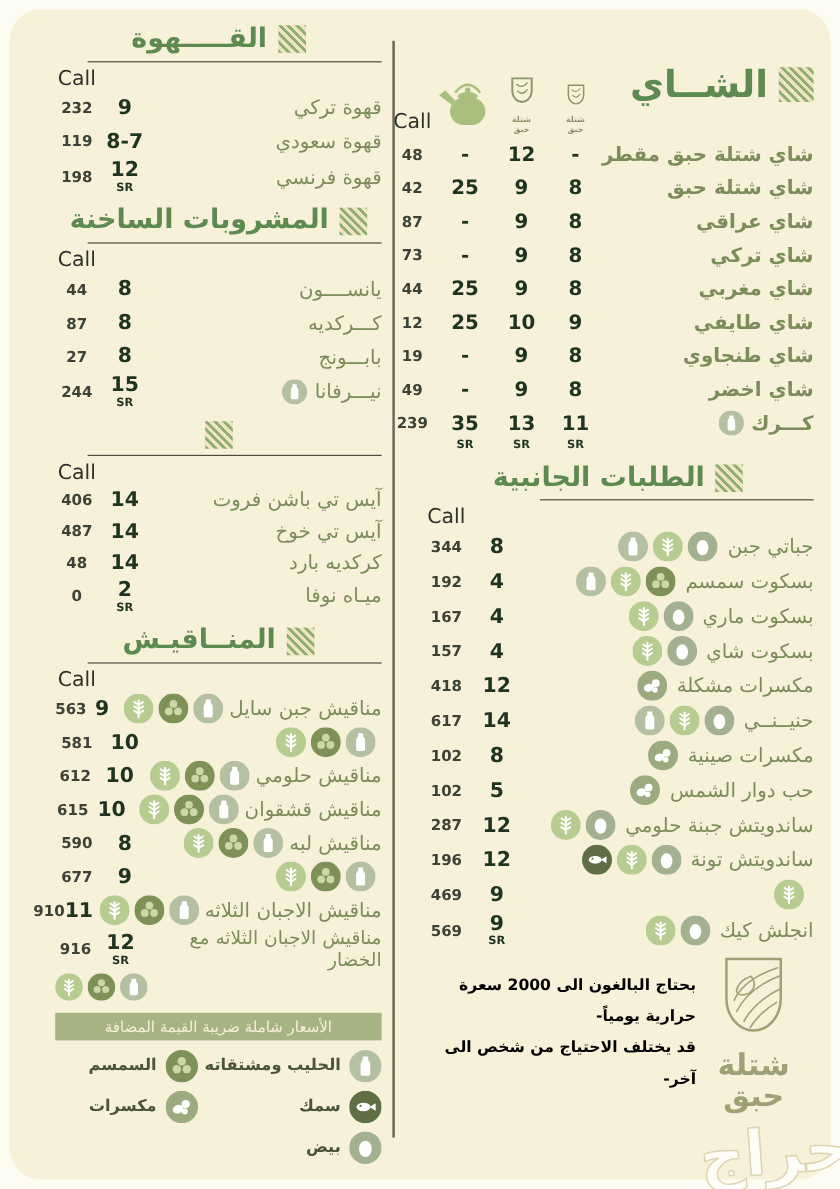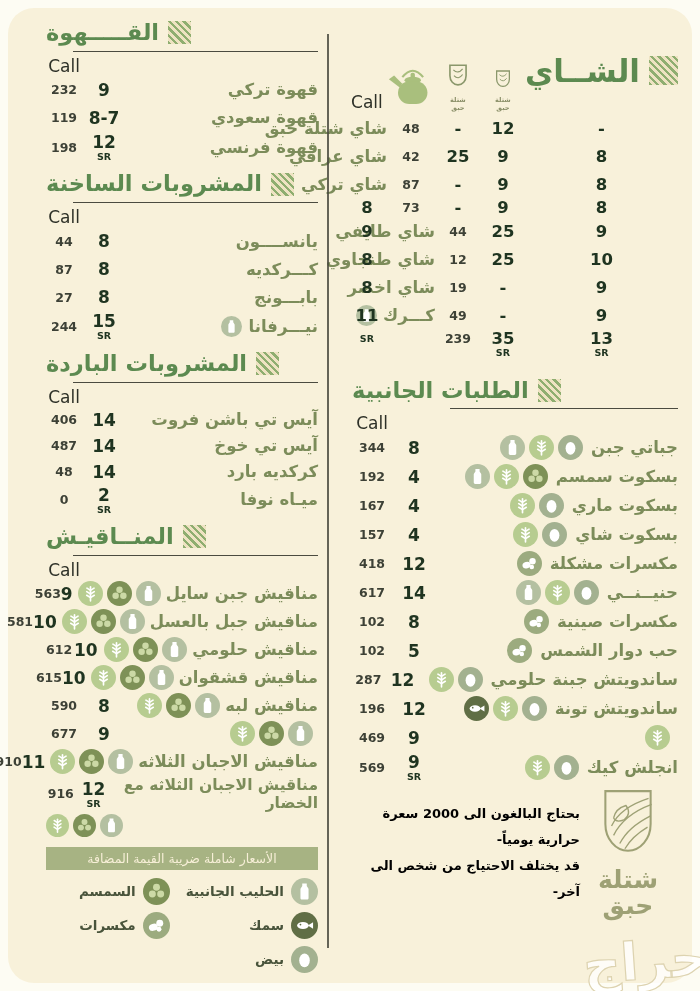--- a/index.html
+++ b/index.html
@@ -10,33 +10,33 @@
   *{box-sizing:border-box;}
   body{margin:0;width:700px;height:991px;background:var(--page-bg);
        font-family:"DejaVu Sans",sans-serif;direction:rtl;position:relative;overflow:hidden;}
   .card{position:absolute;left:8px;top:8px;width:684px;height:975px;background:var(--card-bg);border-radius:26px;}
   .divider{position:absolute;left:327px;top:34px;height:914px;width:2px;background:var(--rule);opacity:.85;}
   .cols{display:flex;height:100%;}
   .col-right{width:354px;padding:14px 14px 0 14px;}
   .col-left{width:330px;padding:12px 20px 0 38px;}
 
   
-  .sec-head{display:flex;align-items:center;gap:9px;justify-content:flex-end;}
+  .sec-head{display:flex;align-items:center;gap:9px;justify-content:center;}
   .sec-title{font-weight:bold;color:var(--head-green);font-size:22.5px;line-height:1.15;}
   .hatch{width:23px;height:23px;flex:0 0 auto;
      background:repeating-linear-gradient(45deg,#8fae70 0 2.4px,#eee3c2 2.4px 5.2px);}
   .hatch.big{width:29px;height:29px;}
   .rule{border-bottom:1.6px solid var(--rule);margin:5px 0 4px;margin-left:auto;width:90%;}
   .call-lbl{font-size:17px;color:#2e3128;font-weight:400;}
 
   
   .call-row{display:flex;} .call-row .grow{flex:1;}
   .call-row .call-lbl{width:40px;text-align:center;}
   .mrow{display:flex;align-items:center;min-height:28px;}
-  .mname{font-size:16.5px;font-weight:bold;color:var(--olive);white-space:nowrap;}
+  .mname{font-size:16.5px;font-weight:normal;color:var(--olive);white-space:nowrap;}
   .grow{flex:1;}
   .mprice{width:44px;text-align:center;font-size:17px;font-weight:bold;color:var(--dark);}
   .mcall{width:36px;text-align:center;font-size:12.5px;font-weight:600;color:var(--call);}
   .pcell{width:44px;display:flex;flex-direction:column;align-items:center;}
   .pcell .mprice{width:auto;}
   .sr{font-size:9.5px;font-weight:bold;color:var(--dark);line-height:1.1;}
 
   
   .alg-wrap{display:flex;direction:ltr;gap:4px;align-items:center;margin:0 8px;}
   .alg{width:25px;height:25px;display:inline-block;}
@@ -125,20 +125,21 @@
                   <path d="M20 17 Q32 2 44 17" fill="none" stroke="#a9bf7d" stroke-width="2.4"></path>
                   <rect x="29.5" y="12" width="5" height="6" rx="2"></rect>
                   <ellipse cx="32" cy="20.5" rx="9.5" ry="4"></ellipse>
                   <rect x="15" y="22" width="34" height="26" rx="13"></rect>
                   <path d="M17 29 L4.5 19.5 L10.5 15 L20 24.5 z"></path>
                 </g>
               </svg></span>
         </div>
         <div class="colh call-lbl">Call</div>
 
+        <div class="tname">شاي شتلة حبق مقطر</div>
         <div class="tnum">-</div>
         <div class="tnum">12</div>
         <div class="tnum">-</div>
         <div class="tcall">48</div>
 
         <div class="tname">شاي شتلة حبق</div>
         <div class="tnum">8</div>
         <div class="tnum">9</div>
         <div class="tnum">25</div>
         <div class="tcall">42</div>
@@ -148,20 +149,21 @@
         <div class="tnum">9</div>
         <div class="tnum">-</div>
         <div class="tcall">87</div>
 
         <div class="tname">شاي تركي</div>
         <div class="tnum">8</div>
         <div class="tnum">9</div>
         <div class="tnum">-</div>
         <div class="tcall">73</div>
 
+        <div class="tname">شاي مغربي</div>
         <div class="tnum">8</div>
         <div class="tnum">9</div>
         <div class="tnum">25</div>
         <div class="tcall">44</div>
 
         <div class="tname">شاي طايفي</div>
         <div class="tnum">9</div>
         <div class="tnum">10</div>
         <div class="tnum">25</div>
         <div class="tcall">12</div>
@@ -194,21 +196,21 @@
         <div class="tnum">35</div>
         <div class="tcall">239</div>
 
         <div></div>
         <div class="tsr">SR</div>
         <div class="tsr">SR</div>
         <div class="tsr">SR</div>
         <div></div>
       </div>
 
-      <div style="margin-top:20px;">
+      <div style="margin-top:10px;">
         <div class="sec-head">
           <span class="hatch"></span>
           <span class="sec-title">الطلبات الجانبية</span>
         </div>
         <div class="rule" style="width:70%;"></div>
         <div class="call-row">
           <span class="grow"></span>
             <span class="call-lbl" style="width:40px;text-align:center;">Call</span>
         </div>
 
@@ -612,21 +614,20 @@
             <span class="mprice">15</span>
             <span class="sr">SR</span>
           </span>
           <span class="mcall">244</span>
         </div>
       </div>
 
       <div style="margin-top:9px;">
         <div class="sec-head">
             <span class="hatch"></span>
-          <span class="sec-title">المشروبات الباردة</span>
           </div>
         <div class="rule"></div>
         <div class="call-row">
             <span class="grow"></span>
             <span class="call-lbl" style="width:36px;text-align:center;">Call</span>
           </div>
 
         <div class="mrow" style="min-height:26px;">
           <span class="mname">آيس تي باشن فروت</span>
             <span class="grow"></span>
@@ -694,21 +695,20 @@
                   <circle cx="12" cy="12" r="12" fill="#b4c0a1"></circle>
                   <path fill="#fff" d="M10 4.8h4v2.3l1.3 2.1c.2.3.3.6.3.9v7.6c0 .8-.6 1.4-1.4 1.4h-4.4c-.8 0-1.4-.6-1.4-1.4v-7.6c0-.3.1-.6.3-.9L10 7.1z"></path>
                 </svg>
               </span>
             </span>
           <span class="grow"></span>
           <span class="mprice">9</span>
           <span class="mcall">563</span>
         </div>
         <div class="mrow">
-          <span class="mname">مناقيش جبل بالعسل</span>
           <span class="alg-wrap" style="margin:0 5px;">
               <span class="alg">
                 <svg viewBox="0 0 24 24">
                   <circle cx="12" cy="12" r="12" fill="#b7cc90"></circle>
                   <g stroke="#fff" stroke-width="1.6" stroke-linecap="round" fill="none">
                     <path d="M12 5.5 V19"></path>
                     <path d="M12 9 L8.6 6.8 M12 9 L15.4 6.8"></path>
                     <path d="M12 12.5 L8.4 10.2 M12 12.5 L15.6 10.2"></path>
                     <path d="M12 16 L8.4 13.7 M12 16 L15.6 13.7"></path>
                   </g>
@@ -941,21 +941,21 @@
       <div class="legend">
         <div class="lg-item">
           <span class="alg-wrap" style="margin:0;">
               <span class="alg">
                 <svg viewBox="0 0 24 24">
                   <circle cx="12" cy="12" r="12" fill="#b4c0a1"></circle>
                   <path fill="#fff" d="M10 4.8h4v2.3l1.3 2.1c.2.3.3.6.3.9v7.6c0 .8-.6 1.4-1.4 1.4h-4.4c-.8 0-1.4-.6-1.4-1.4v-7.6c0-.3.1-.6.3-.9L10 7.1z"></path>
                 </svg>
               </span>
             </span>
-          <span class="lg-label">الحليب الجانبية</span>
+          <span class="lg-label">الحليب ومشتقاته</span>
         </div>
         <div class="lg-item">
           <span class="alg-wrap" style="margin:0;">
               <span class="alg">
                 <svg viewBox="0 0 24 24">
                   <circle cx="12" cy="12" r="12" fill="#7e9157"></circle>
                   <circle cx="12" cy="8.3" r="3.1" fill="#ccd9a6"></circle>
                   <circle cx="8.3" cy="14.2" r="3.1" fill="#ccd9a6"></circle>
                   <circle cx="15.7" cy="14.2" r="3.1" fill="#ccd9a6"></circle>
                 </svg>

